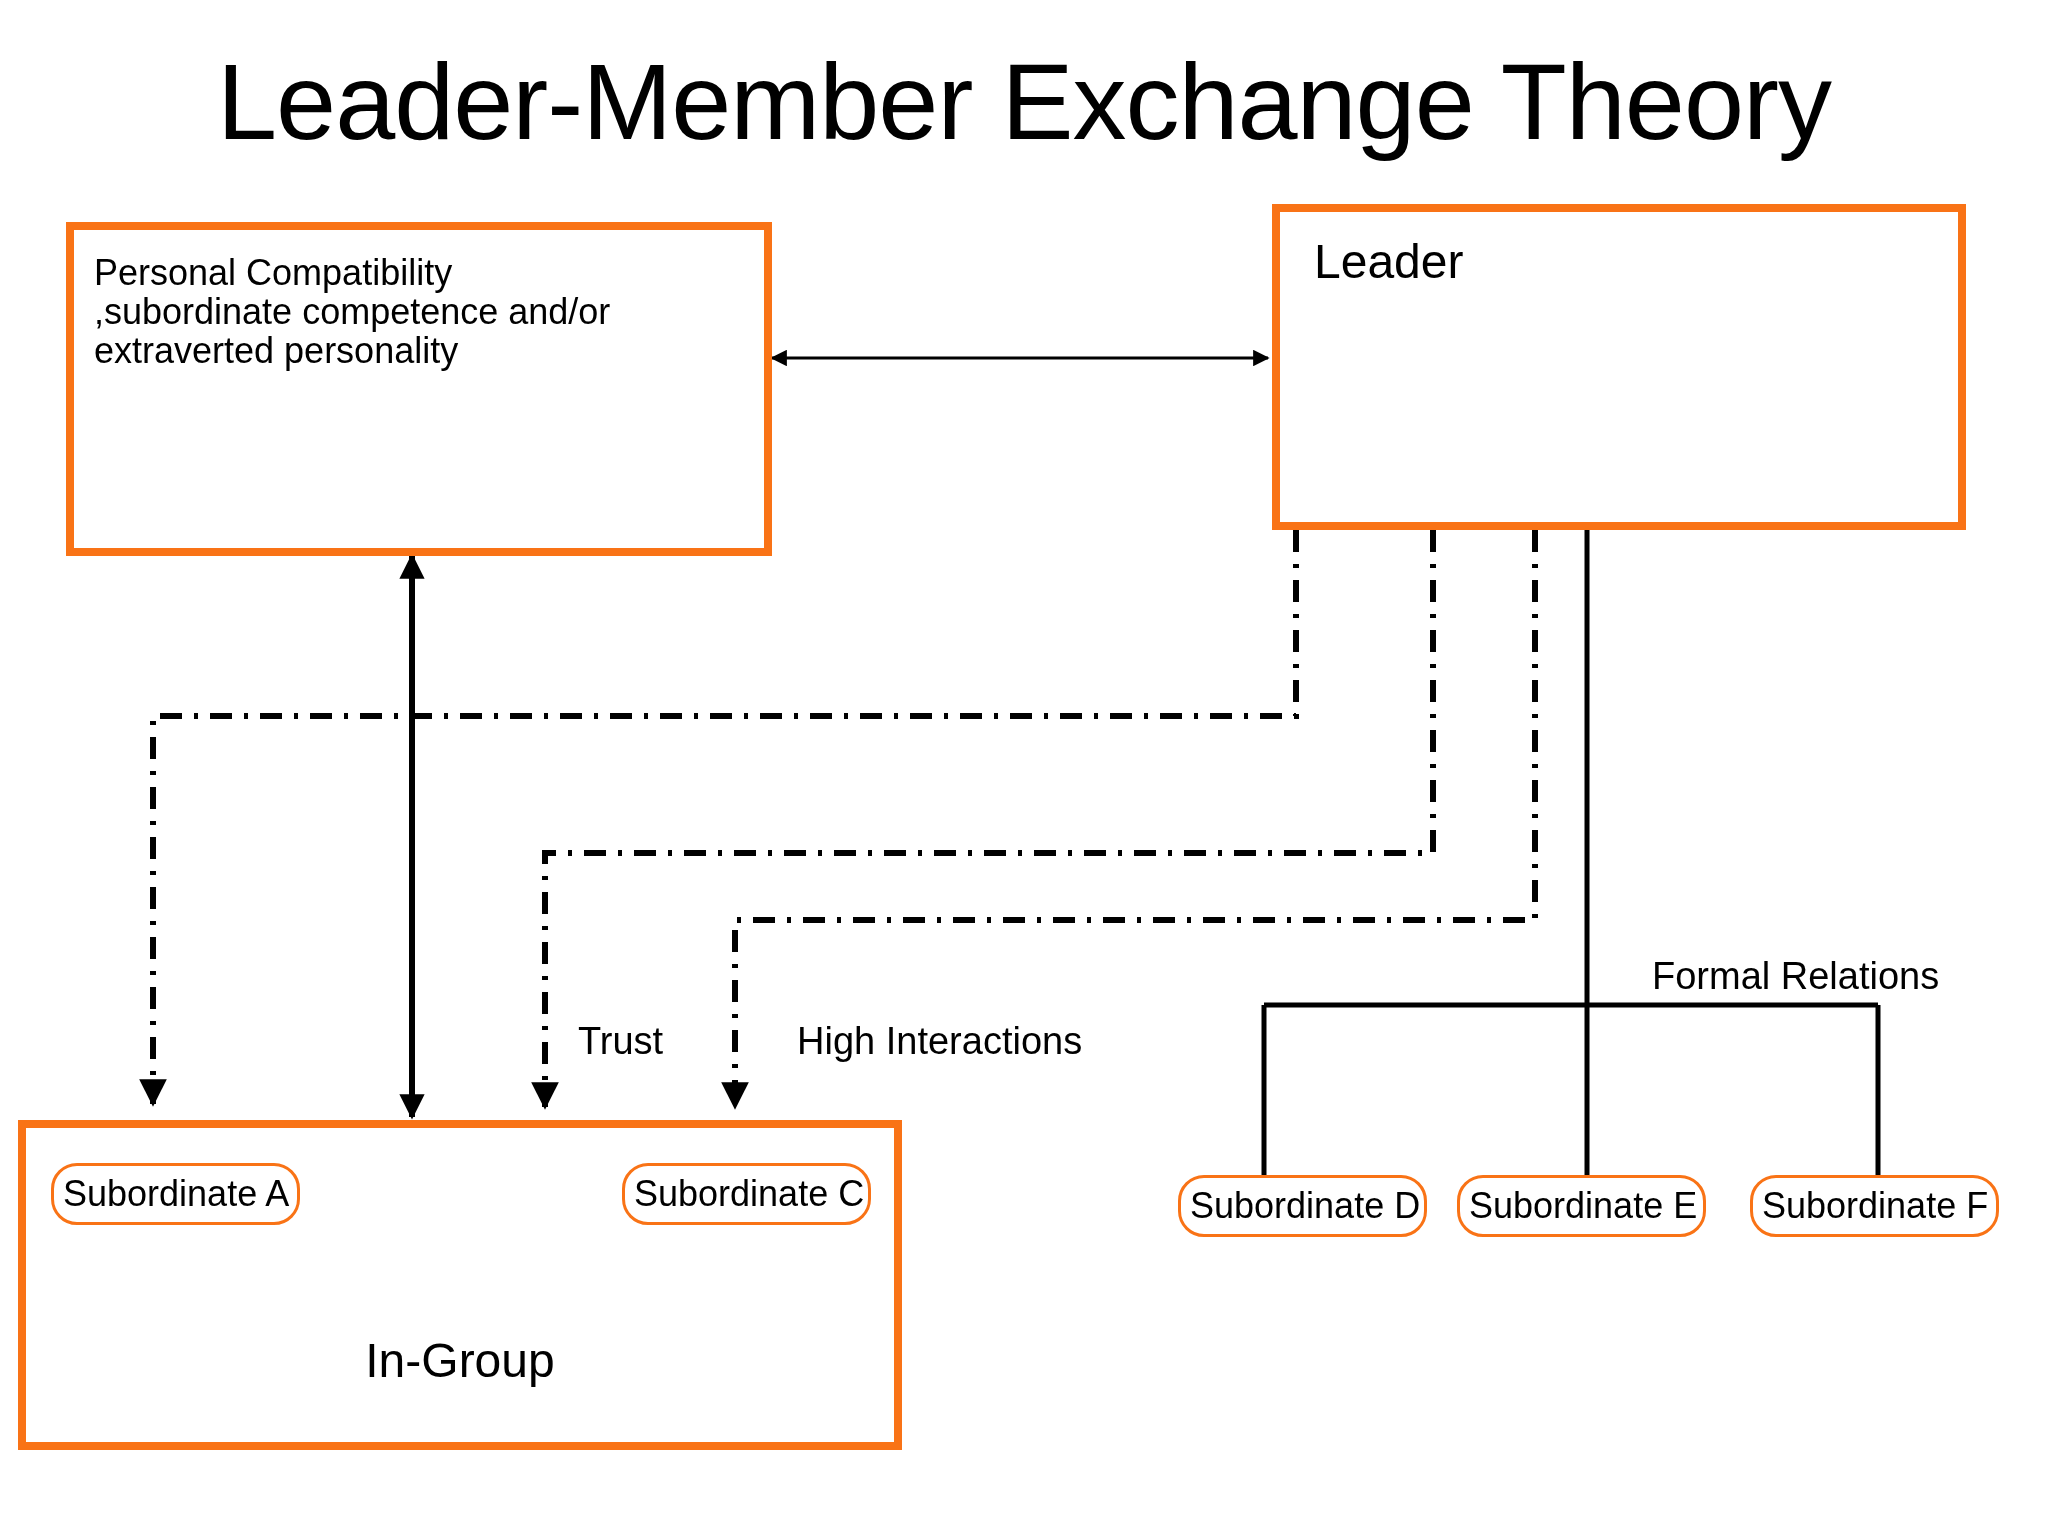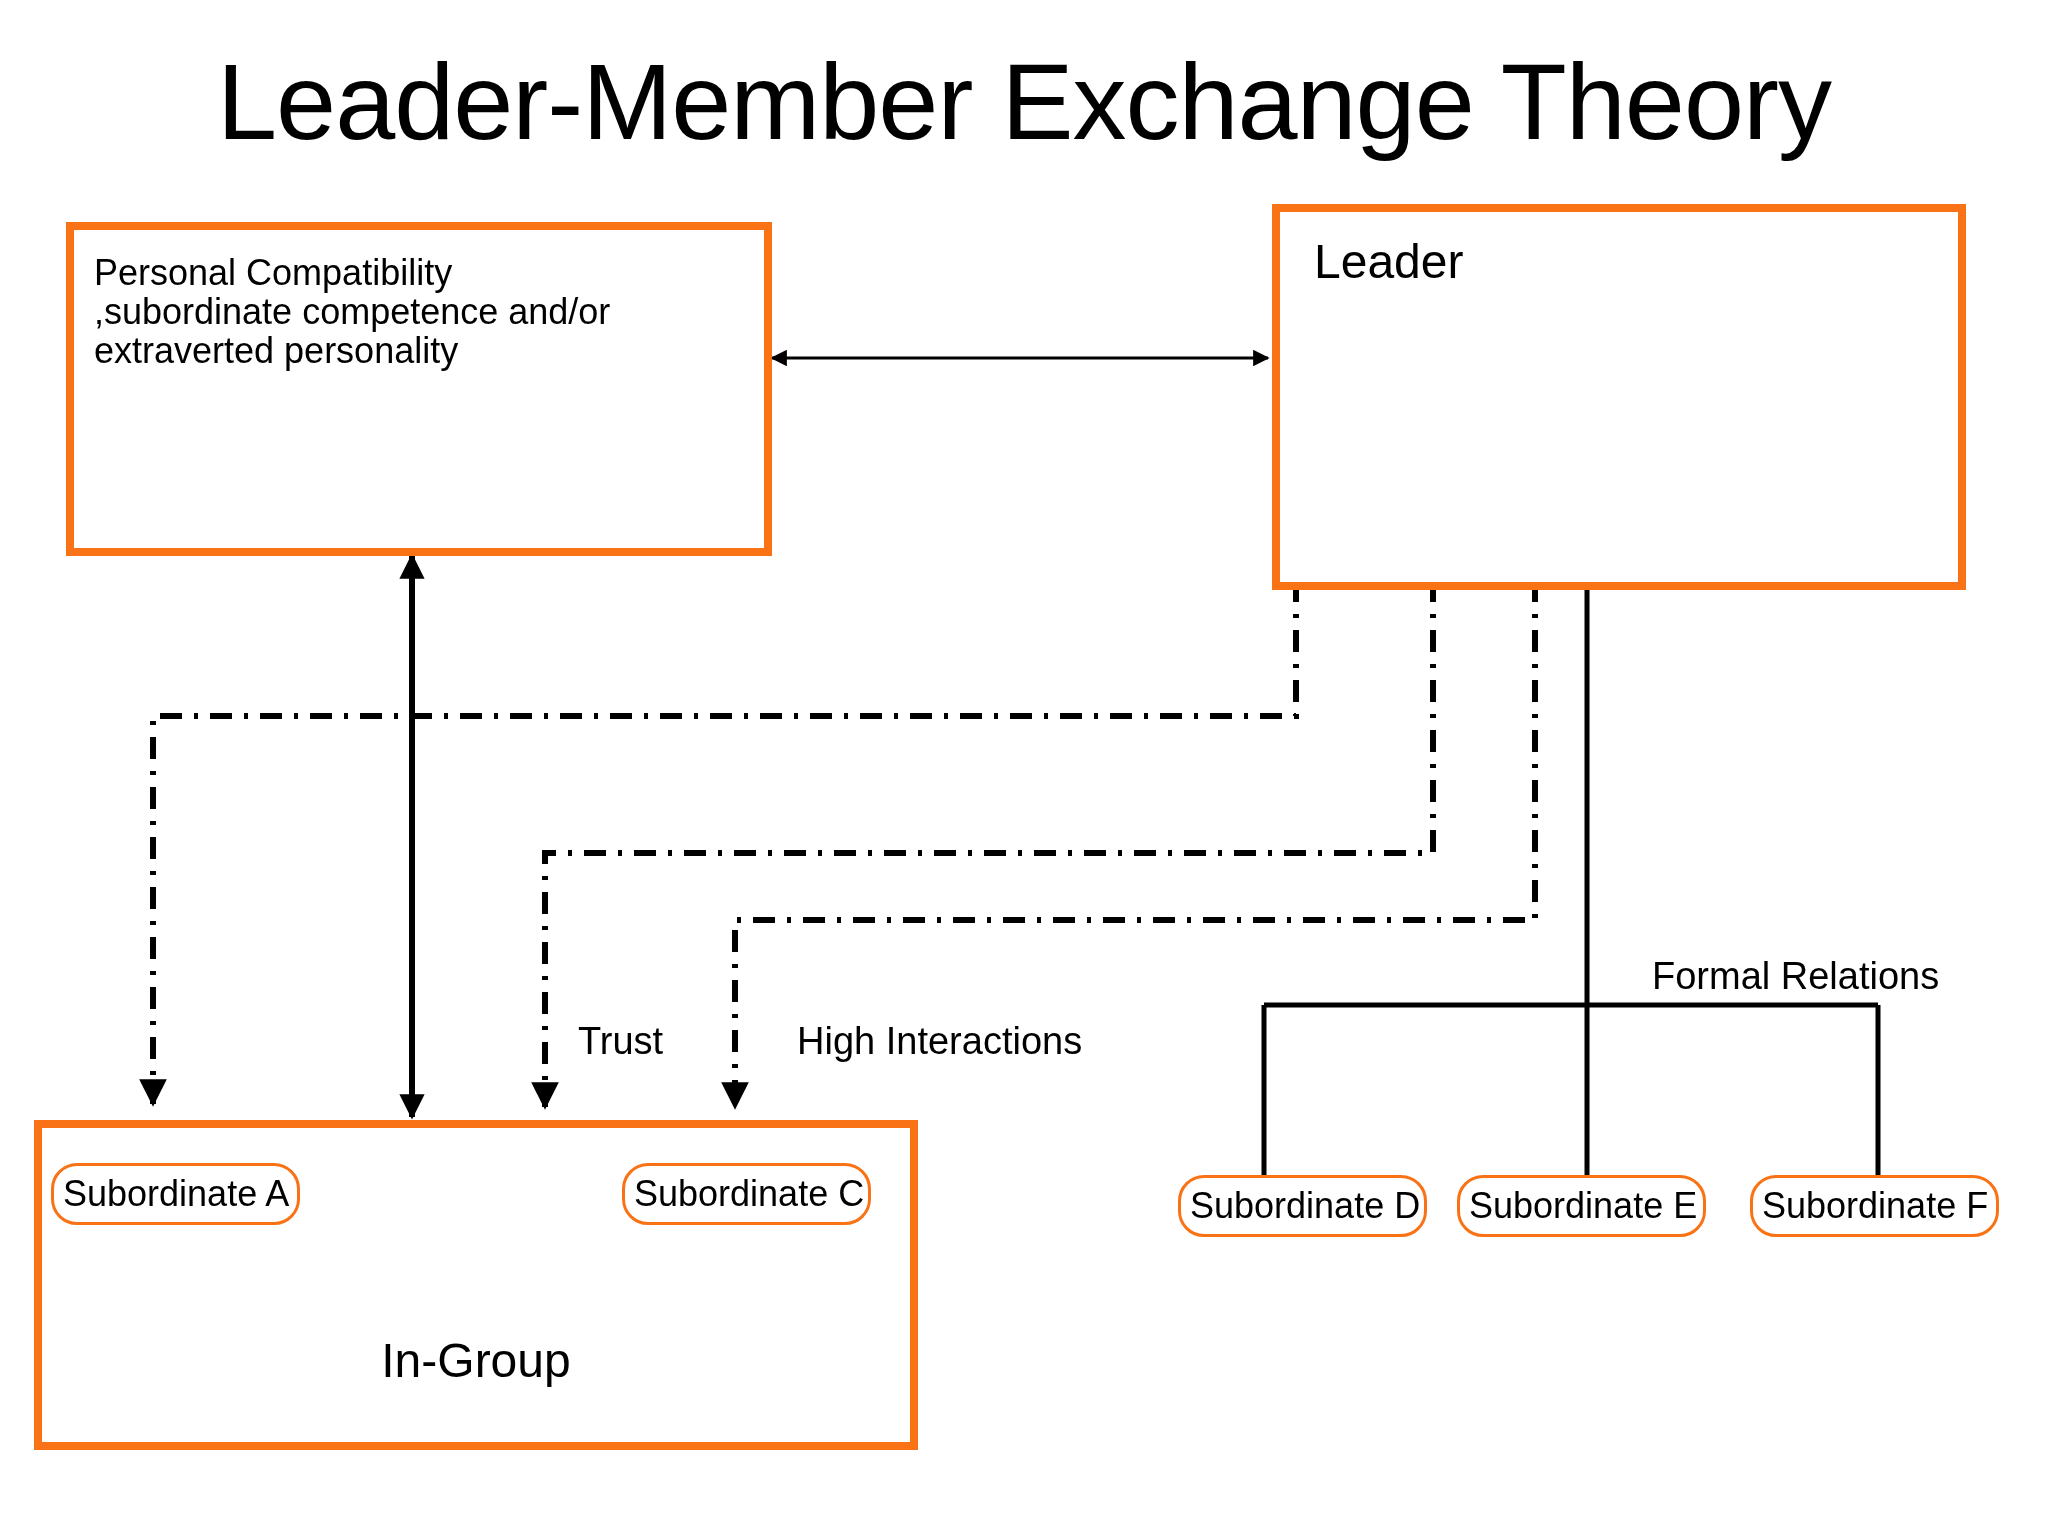--- a/index.html
+++ b/index.html
@@ -121,25 +121,25 @@
     <path d="M 1264 1005 L 1264 1175" fill="none" stroke="#000000" stroke-width="5"></path>
     <path d="M 1878 1005 L 1878 1175" fill="none" stroke="#000000" stroke-width="5"></path>
   </svg>
 
   <div class="node" style="left:66px; top:222px; width:706px; height:334px;">
     <div class="box-text" style="left:20px; top:24px; width:660px;">Personal Compatibility
 ,subordinate competence and/or
 extraverted personality</div>
   </div>
 
-  <div class="node" style="left:1272px; top:204px; width:694px; height:386px;">
+  <div class="node" style="left:1272px; top:204px; width:694px; height:326px;">
     <div class="box-text" style="left:34px; top:24px; font-size:48px;">Leader</div>
   </div>
 
-  <div class="node" style="left:34px; top:1120px; width:884px; height:330px;">
+  <div class="node" style="left:18px; top:1120px; width:884px; height:330px;">
     <div class="group-name" style="top:205px;">In-Group</div>
   </div>
 
   <div class="node node-sm" style="left:51px; top:1163px; width:249px; height:62px;">
     <span class="sub-label">Subordinate A</span>
   </div>
   <div class="node node-sm" style="left:622px; top:1163px; width:249px; height:62px;">
     <span class="sub-label">Subordinate C</span>
   </div>
 

